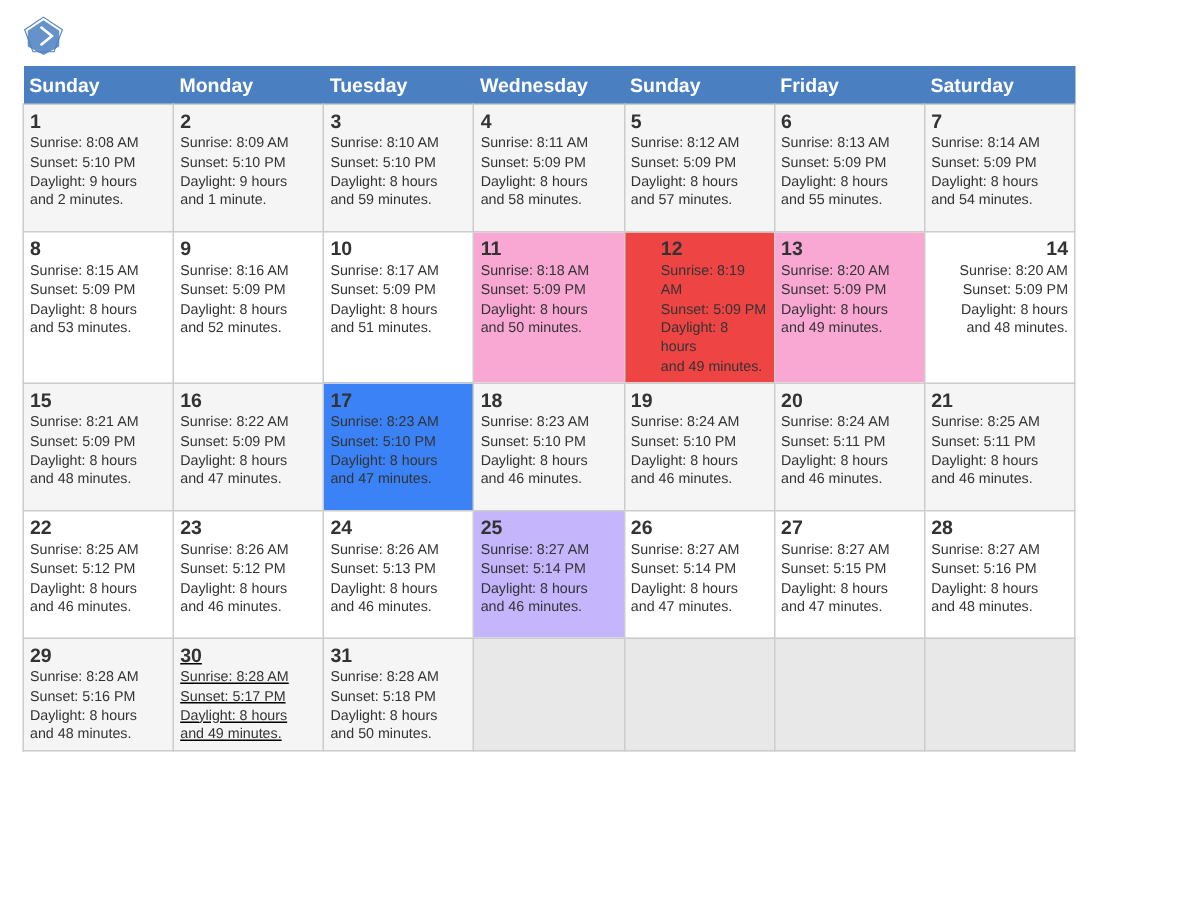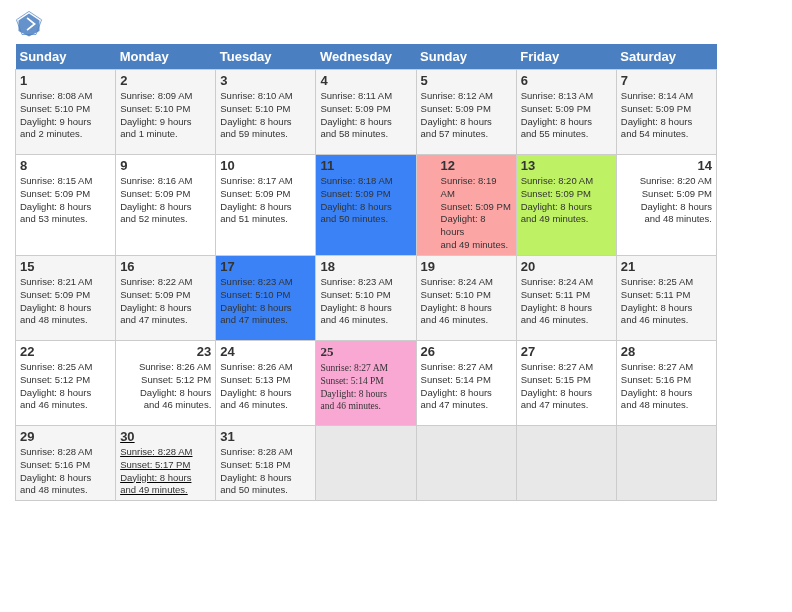--- a/index.html
+++ b/index.html
@@ -168,29 +168,29 @@
             <div class="day-info"><span>Sunrise: 8:15 AM</span><br><span>Sunset: 5:09 PM</span><br><span>Daylight: 8 hours<br>and 53 minutes.</span></div>
           </td>
           <td style="background: rgb(255, 255, 255);">
             <span class="day-number">9</span>
             <div class="day-info"><span>Sunrise: 8:16 AM</span><br><span>Sunset: 5:09 PM</span><br><span>Daylight: 8 hours<br>and 52 minutes.</span></div>
           </td>
           <td style="background: rgb(255, 255, 255);">
             <span class="day-number">10</span>
             <div class="day-info"><span>Sunrise: 8:17 AM</span><br><span>Sunset: 5:09 PM</span><br><span>Daylight: 8 hours<br>and 51 minutes.</span></div>
           </td>
-          <td style="background: #3b82f6;">
+          <td style="background: #f9a8d4;">
             <span class="day-number">11</span>
             <div class="day-info"><span>Sunrise: 8:18 AM</span><br><span>Sunset: 5:09 PM</span><br><span>Daylight: 8 hours<br>and 50 minutes.</span></div>
           </td>
-          <td style="background: #fca5a5; padding-left: 24px;">
+          <td style="background: #ef4444; padding-left: 24px;">
             <span class="day-number">12</span>
             <div class="day-info"><span>Sunrise: 8:19 AM</span><br><span>Sunset: 5:09 PM</span><br><span>Daylight: 8 hours<br>and 49 minutes.</span></div>
           </td>
-          <td style="background: #bef264;">
+          <td style="background: #f9a8d4;">
             <span class="day-number">13</span>
             <div class="day-info"><span>Sunrise: 8:20 AM</span><br><span>Sunset: 5:09 PM</span><br><span>Daylight: 8 hours<br>and 49 minutes.</span></div>
           </td>
           <td style="background: rgb(255, 255, 255); text-align: right;">
             <span class="day-number">14</span>
             <div class="day-info"><span>Sunrise: 8:20 AM</span><br><span>Sunset: 5:09 PM</span><br><span>Daylight: 8 hours<br>and 48 minutes.</span></div>
           </td>
         </tr>
         <tr>
           <td style="background: rgb(245, 245, 245); margin-left: 27px;">
@@ -220,29 +220,29 @@
           <td style="background: rgb(245, 245, 245); margin-left: 22px;">
             <span class="day-number">21</span>
             <div class="day-info"><span>Sunrise: 8:25 AM</span><br><span>Sunset: 5:11 PM</span><br><span>Daylight: 8 hours<br>and 46 minutes.</span></div>
           </td>
         </tr>
         <tr>
           <td style="background: rgb(255, 255, 255);">
             <span class="day-number">22</span>
             <div class="day-info"><span>Sunrise: 8:25 AM</span><br><span>Sunset: 5:12 PM</span><br><span>Daylight: 8 hours<br>and 46 minutes.</span></div>
           </td>
-          <td style="background: rgb(255, 255, 255); text-align: right;">
+          <td style="background: rgb(255, 255, 255);">
             <span class="day-number">23</span>
             <div class="day-info"><span>Sunrise: 8:26 AM</span><br><span>Sunset: 5:12 PM</span><br><span>Daylight: 8 hours<br>and 46 minutes.</span></div>
           </td>
           <td style="background: rgb(255, 255, 255);">
             <span class="day-number">24</span>
             <div class="day-info"><span>Sunrise: 8:26 AM</span><br><span>Sunset: 5:13 PM</span><br><span>Daylight: 8 hours<br>and 46 minutes.</span></div>
           </td>
-          <td style="background: #f9a8d4; font-family: Liberation Serif, serif;">
+          <td style="background: #c4b5fd;">
             <span class="day-number">25</span>
             <div class="day-info"><span>Sunrise: 8:27 AM</span><br><span>Sunset: 5:14 PM</span><br><span>Daylight: 8 hours<br>and 46 minutes.</span></div>
           </td>
           <td style="background: rgb(255, 255, 255);">
             <span class="day-number">26</span>
             <div class="day-info"><span>Sunrise: 8:27 AM</span><br><span>Sunset: 5:14 PM</span><br><span>Daylight: 8 hours<br>and 47 minutes.</span></div>
           </td>
           <td style="background: rgb(255, 255, 255);">
             <span class="day-number">27</span>
             <div class="day-info"><span>Sunrise: 8:27 AM</span><br><span>Sunset: 5:15 PM</span><br><span>Daylight: 8 hours<br>and 47 minutes.</span></div>

